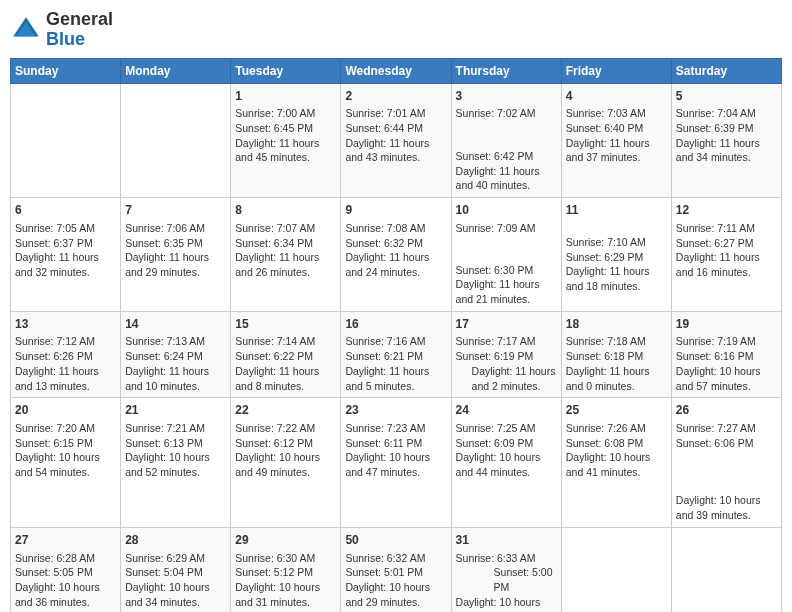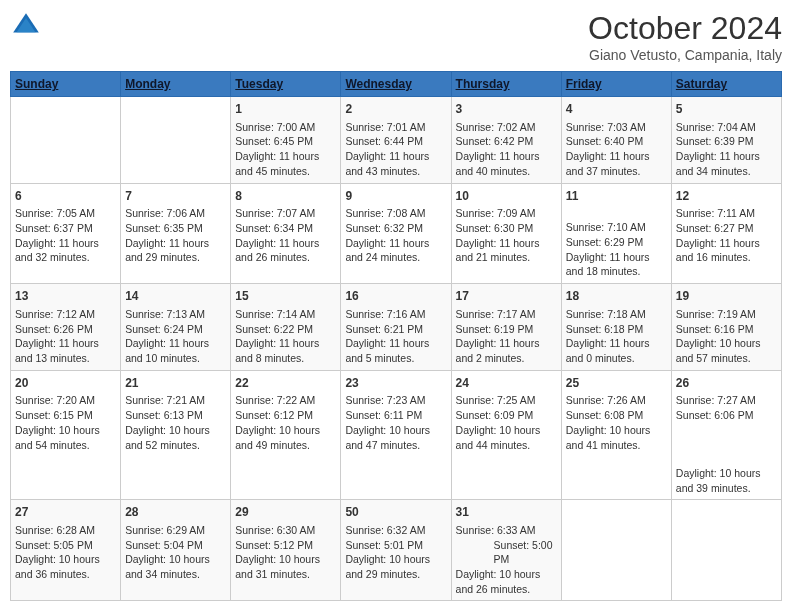--- a/index.html
+++ b/index.html
@@ -52,27 +52,26 @@
       font-size: 14px;
       color: #555;
     }
     table {
       width: 100%;
       border-collapse: collapse;
       font-size: 10.5px;
     }
     thead th {
       background: #3a7abf;
-      color: #0f172a;
+      color: #ffffff;
       padding: 5px 4px;
       text-align: left;
       font-size: 12px;
       font-weight: bold;
       border: 1px solid #2a6aaf;
-      text-decoration: underline;
     }
     tbody td {
       border: 1px solid #ccc;
       vertical-align: top;
       padding: 4px;
       min-height: 70px;
       height: 85px;
       width: 14.28%;
       color: #333;
       line-height: 1.4;
@@ -95,24 +94,24 @@
   </style>
 </head>
 <body>
 
 <div class="header">
   <div class="logo">
     <svg class="logo-icon" viewBox="0 0 40 40">
       <polygon points="20,4 36,28 4,28" fill="#1a6cb5"></polygon>
       <polygon points="20,10 32,28 8,28" fill="#3a9ad9" opacity="0.5"></polygon>
     </svg>
-  </div>
-  <div class="title-block">
-    <div class="month-title">October 2024</div>
-    <div class="location">Giano Vetusto, Campania, Italy</div>
+    <div class="logo-text">
+      <span class="logo-general">General</span>
+      <span class="logo-blue">Blue</span>
+    </div>
   </div>
 </div>
 
 <table>
   <thead>
     <tr>
     <th>Sunday</th>
         <th>Monday</th>
         <th>Tuesday</th>
         <th>Wednesday</th>
@@ -133,21 +132,21 @@
         </td>
         <td>
           <span class="day-num">2</span>
           <span style="display: block;">Sunrise: 7:01 AM</span>
           <span style="display: block;">Sunset: 6:44 PM</span>
           <span style="display: block;">Daylight: 11 hours and 43 minutes.</span>
         </td>
         <td>
           <span class="day-num">3</span>
           <span style="display: block;">Sunrise: 7:02 AM</span>
-          <span style="display: block;">Sunset: 6:42 PM</span>
+          <span style="display: block; margin-top: 28px;">Sunset: 6:42 PM</span>
           <span style="display: block;">Daylight: 11 hours and 40 minutes.</span>
         </td>
         <td>
           <span class="day-num">4</span>
           <span style="display: block;">Sunrise: 7:03 AM</span>
           <span style="display: block;">Sunset: 6:40 PM</span>
           <span style="display: block;">Daylight: 11 hours and 37 minutes.</span>
         </td>
         <td>
           <span class="day-num">5</span>
@@ -177,21 +176,21 @@
         </td>
         <td>
           <span class="day-num">9</span>
           <span style="display: block;">Sunrise: 7:08 AM</span>
           <span style="display: block;">Sunset: 6:32 PM</span>
           <span style="display: block;">Daylight: 11 hours and 24 minutes.</span>
         </td>
         <td>
           <span class="day-num">10</span>
           <span style="display: block;">Sunrise: 7:09 AM</span>
-          <span style="display: block;">Sunset: 6:30 PM</span>
+          <span style="display: block; margin-top: 27px;">Sunset: 6:30 PM</span>
           <span style="display: block;">Daylight: 11 hours and 21 minutes.</span>
         </td>
         <td>
           <span class="day-num">11</span>
           <span style="display: block; margin-top: 16px;">Sunrise: 7:10 AM</span>
           <span style="display: block;">Sunset: 6:29 PM</span>
           <span style="display: block;">Daylight: 11 hours and 18 minutes.</span>
         </td>
         <td>
           <span class="day-num">12</span>
@@ -222,21 +221,21 @@
         <td>
           <span class="day-num">16</span>
           <span style="display: block;">Sunrise: 7:16 AM</span>
           <span style="display: block;">Sunset: 6:21 PM</span>
           <span style="display: block;">Daylight: 11 hours and 5 minutes.</span>
         </td>
         <td>
           <span class="day-num">17</span>
           <span style="display: block;">Sunrise: 7:17 AM</span>
           <span style="display: block;">Sunset: 6:19 PM</span>
-          <span style="display: block;">Daylight: 11 hours and 2 minutes.</span>
+          <span style="display: block; margin-left: 16px;">Daylight: 11 hours and 2 minutes.</span>
         </td>
         <td>
           <span class="day-num">18</span>
           <span style="display: block;">Sunrise: 7:18 AM</span>
           <span style="display: block;">Sunset: 6:18 PM</span>
           <span style="display: block;">Daylight: 11 hours and 0 minutes.</span>
         </td>
         <td>
           <span class="day-num">19</span>
           <span style="display: block;">Sunrise: 7:19 AM</span>

